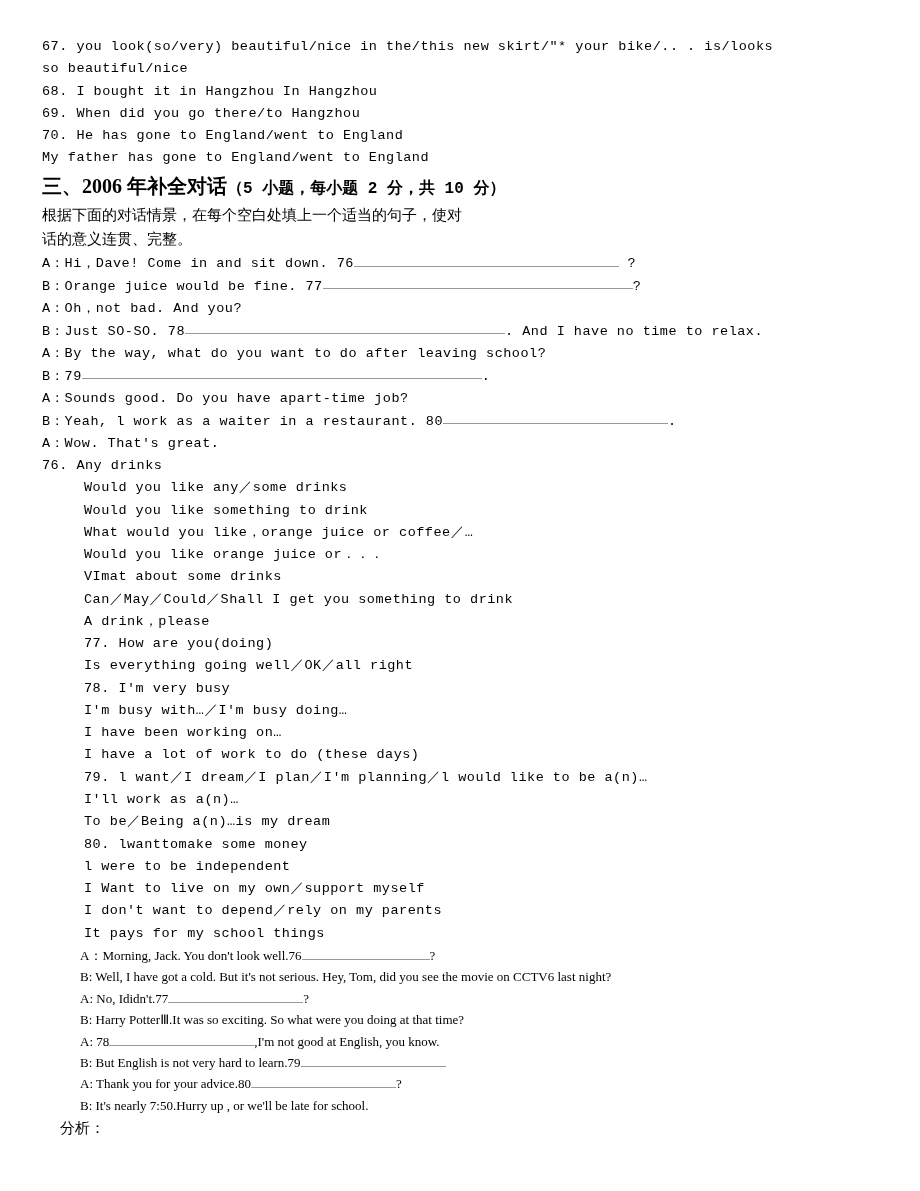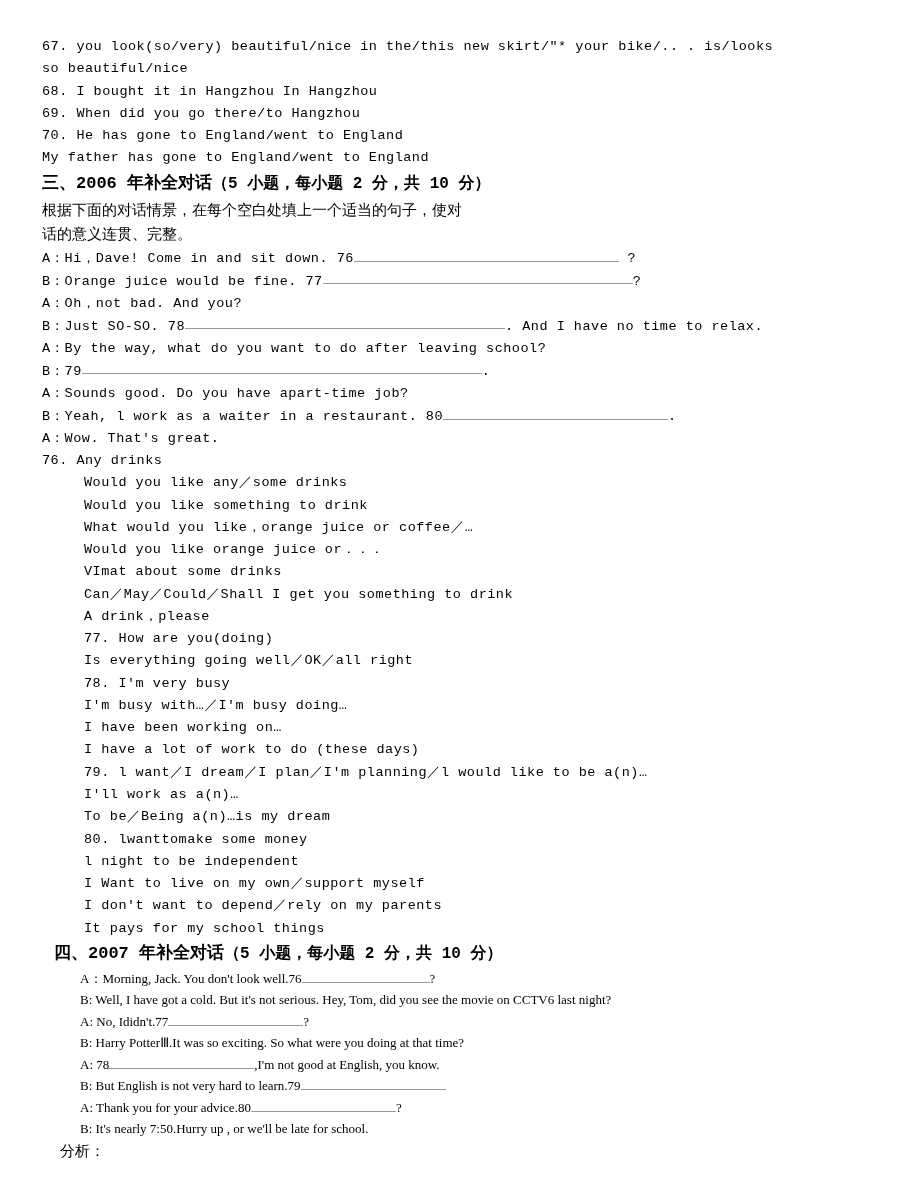--- a/index.html
+++ b/index.html
@@ -11,23 +11,23 @@
       padding: 36px 52px 36px 42px;
       width: 920px;
       box-sizing: border-box;
       background: #fff;
     }
     .mono {
       font-family: 'Courier New', 'SimSun', monospace;
       letter-spacing: 0.5px;
     }
     .heading {
-      font-size: 17px;
+      font-size: 20px;
       font-weight: bold;
-      font-family: Liberation Mono, monospace;
+      font-family: Liberation Serif, serif;
     }
     .subhead {
       font-size: 16px;
       font-weight: bold;
     }
     .cn {
       font-family: 'SimSun', serif;
       font-size: 15px;
     }
     .indent {
@@ -88,28 +88,25 @@
   <span class="line mono indent">77. How are you(doing)</span>
   <span class="line mono indent">Is everything going well／OK／all right</span>
   <span class="line mono indent">78. I'm very busy</span>
   <span class="line mono indent">I'm busy with…／I'm busy doing…</span>
   <span class="line mono indent">I have been working on…</span>
   <span class="line mono indent">I have a lot of work to do (these days)</span>
   <span class="line mono indent">79. l want／I dream／I plan／I'm planning／l would like to be a(n)…</span>
   <span class="line mono indent">I'll work as a(n)…</span>
   <span class="line mono indent">To be／Being a(n)…is my dream</span>
   <span class="line mono indent">80. lwanttomake some money</span>
-  <span class="line mono indent">l night to be independent</span>
+  <span class="line mono indent">l were to be independent</span>
   <span class="line mono indent">I Want to live on my own／support myself</span>
   <span class="line mono indent">I don't want to depend／rely on my parents</span>
   <span class="line mono indent">It pays for my school things</span>
 
-  <div style="padding-left:12px;">
-    <span class="heading">四、2007 年补全对话</span><span class="subhead">（5 小题，每小题 2 分，共 10 分）</span>
-  </div>
   <div style="padding-left:18px;">
     <span class="line roman"><span>A：Morning, Jack. You don't look well.76</span><span class="blank" style="min-width:128px;"></span><span>?</span></span>
     <span class="line roman">B: Well, I have got a cold. But it's not serious. Hey, Tom, did you see the movie on CCTV6 last night?</span>
     <span class="line roman"><span>A: No, Ididn't.77</span><span class="blank" style="min-width:135px;"></span><span>?</span></span>
     <span class="line roman">B: Harry PotterⅢ.It was so exciting. So what were you doing at that time?</span>
     <span class="line roman"><span>A: 78</span><span class="blank" style="min-width:145px;"></span><span>,I'm not good at English, you know.</span></span>
     <span class="line roman"><span>B: But English is not very hard to learn.79</span><span class="blank" style="min-width:145px;"></span></span>
     <span class="line roman"><span>A: Thank you for your advice.80</span><span class="blank" style="min-width:145px;"></span><span>?</span></span>
     <span class="line roman">B: It's nearly 7:50.Hurry up , or we'll be late for school.</span>
     <span class="line cn">分析：</span>

